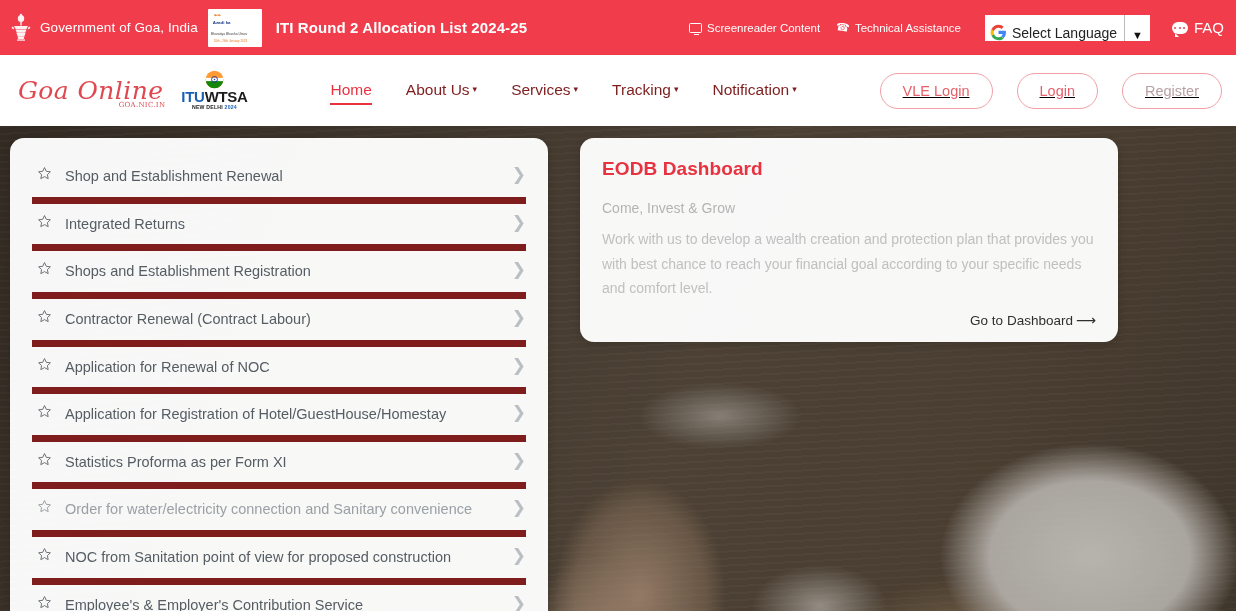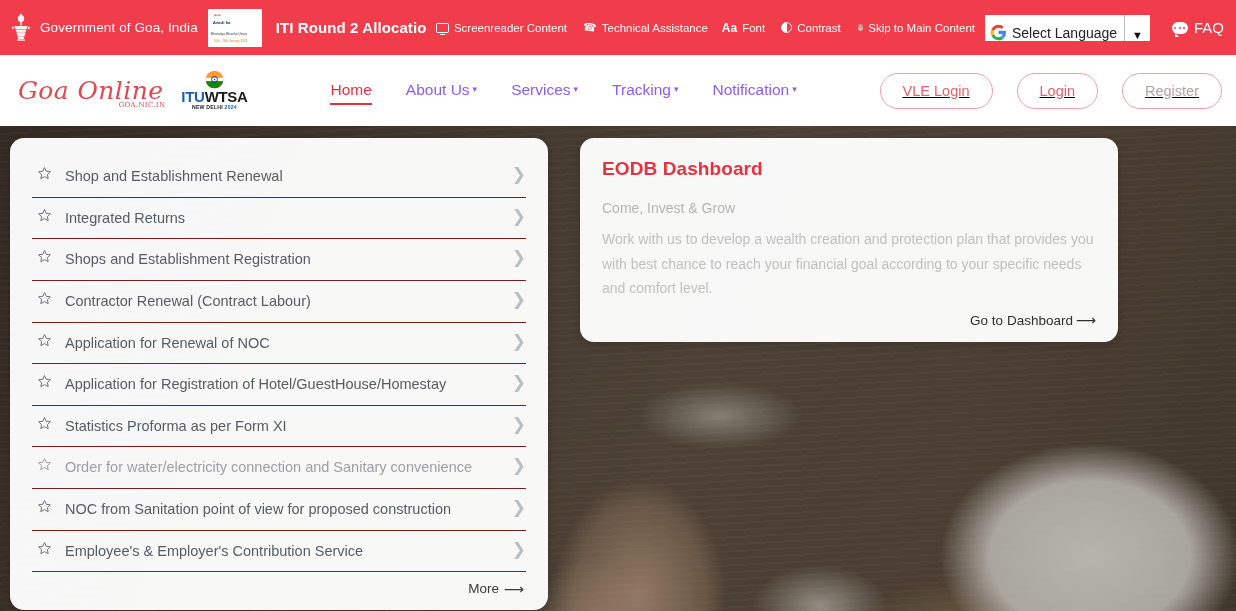--- a/index.html
+++ b/index.html
@@ -143,21 +143,21 @@
   .itu .itu-txt .dark { color: #1b1b1b; }
   .itu .itu-sub { font-size: 5.2px; letter-spacing: .2px; margin-top: 1px; }
   .itu .itu-sub .nd { color: #1b1b1b; font-weight: bold; }
   .itu .itu-sub .yr { color: #1a5fb4; font-weight: bold; }
 
   .mainnav {
     flex: 1 1 auto; display: flex; align-items: center;
     justify-content: center; gap: 34px;
   }
   .nav-link {
-    font-size: 15.5px; color: #8b5cf6; cursor: pointer; position: relative;
+    font-size: 15.5px; color: #7f1d1d; cursor: pointer; position: relative;
     padding: 4px 0 6px; white-space: nowrap;
     display: inline-flex; align-items: center; gap: 3px;
   }
   .nav-link.active { color: #e8323f; }
   .nav-link.active::after {
     content: ""; position: absolute; left: 0; right: 0; bottom: 0;
     height: 1.6px; background: #e8323f;
   }
   .nav-link .caret { font-size: 9px; line-height: 1; }
 
@@ -215,21 +215,21 @@
 
   .card-title {
     font-size: 19px; font-weight: bold; color: #e8323f; letter-spacing: .1px;
     margin-bottom: 12px;
   }
   .card-dash .card-title { margin-bottom: 18px; }
 
   .svc-list { display: block; }
   .svc-item {
     display: flex; align-items: flex-start; gap: 12px;
-    padding: 8px 0 8px 4px; border-bottom: 1px solid #7f1d1d;
+    padding: 8px 0 8px 4px; border-bottom: 7px solid #7f1d1d;
     cursor: pointer; min-height: 36px;
   }
   .svc-item:last-of-type { border-bottom: 1px solid #0c4a6e; }
   .star {
     flex: 0 0 auto; width: 17px; height: 17px; margin-top: 1px;
   }
   .svc-label {
     flex: 1 1 auto; font-size: 14.5px; color: #555d63; line-height: 1.7;
     padding-right: 4px;
   }
@@ -299,34 +299,20 @@
 
   <div class="acc">
     <div class="acc-row">
       <span class="acc-item">
         <span class="ico-monitor"></span>
         <span>Screenreader Content</span>
       </span>
       <span class="acc-item">
         <span class="ico-phone">☎</span>
         <span>Technical Assistance</span>
-      </span>
-    </div>
-    <div class="acc-row">
-      <span class="acc-item">
-        <span class="ico-aa">Aa</span>
-        <span>Font</span>
-      </span>
-      <span class="acc-item">
-        <span class="ico-contrast"></span>
-        <span>Contrast</span>
-      </span>
-      <span class="acc-item">
-        <span class="ico-dchev">⤋</span>
-        <span>Skip to Main Content</span>
       </span>
     </div>
   </div>
 
   <div class="gt-widget">
     <span class="g-logo">
       <svg viewBox="0 0 48 48" width="17" height="17" aria-hidden="true">
         <path fill="#4285F4" d="M45 24c0-1.6-.15-3.1-.4-4.6H24v8.7h11.8c-.5 2.7-2 5-4.3 6.5l6.9 5.4C42.6 36.3 45 30.6 45 24z"></path>
         <path fill="#34A853" d="M24 46c5.9 0 10.9-2 14.5-5.3l-6.9-5.4c-2 1.3-4.5 2.1-7.6 2.1-6 0-11-4-12.8-9.4l-7.1 5.5C7.7 41 15.2 46 24 46z"></path>
         <path fill="#FBBC05" d="M11.2 27.9c-.5-1.3-.7-2.6-.7-4s.3-2.7.7-4l-7.1-5.5C2.5 17.5 1.6 20.6 1.6 24s.9 6.5 2.5 9.4l7.1-5.5z"></path>

